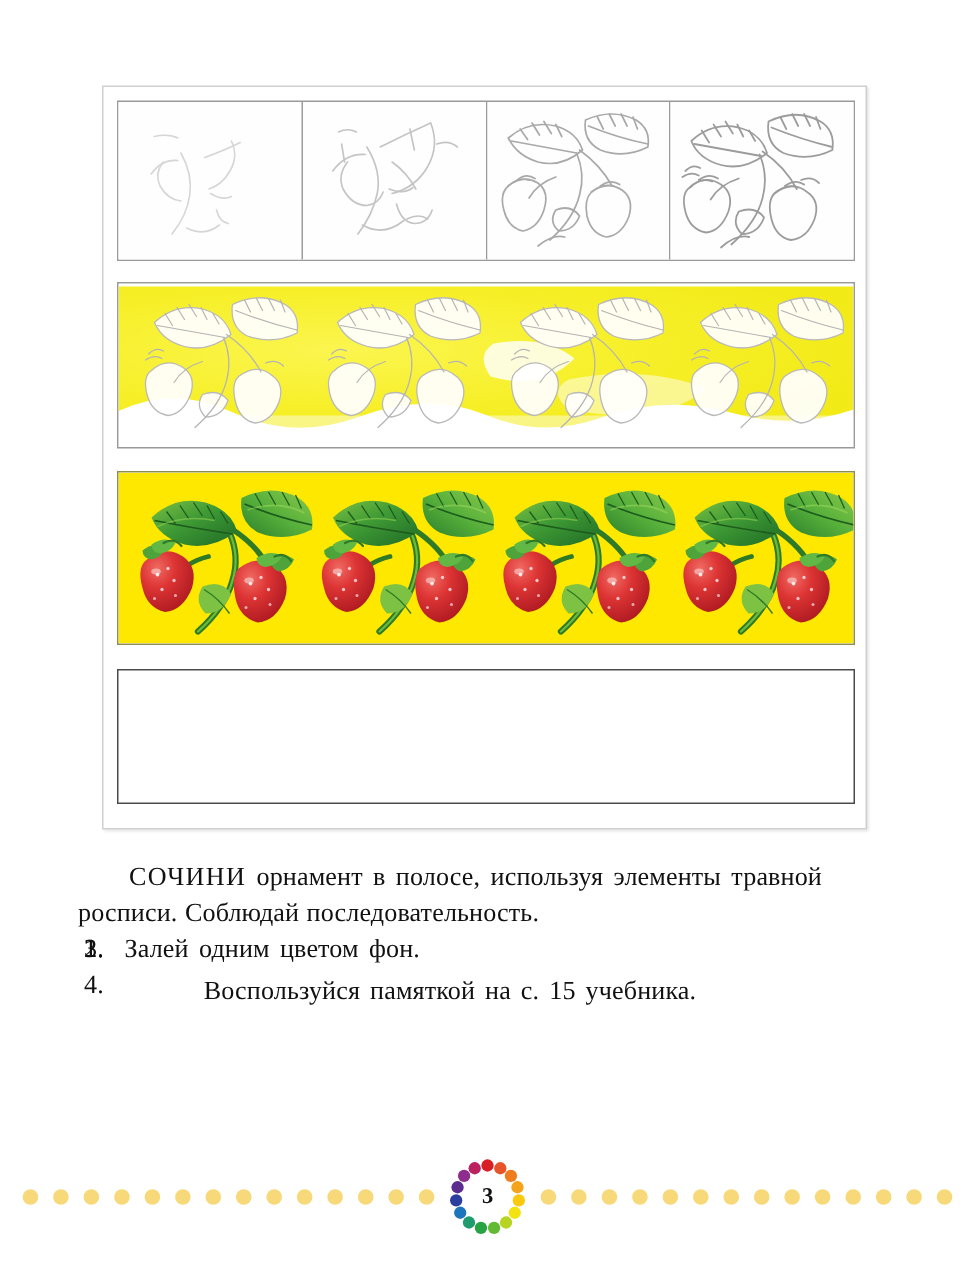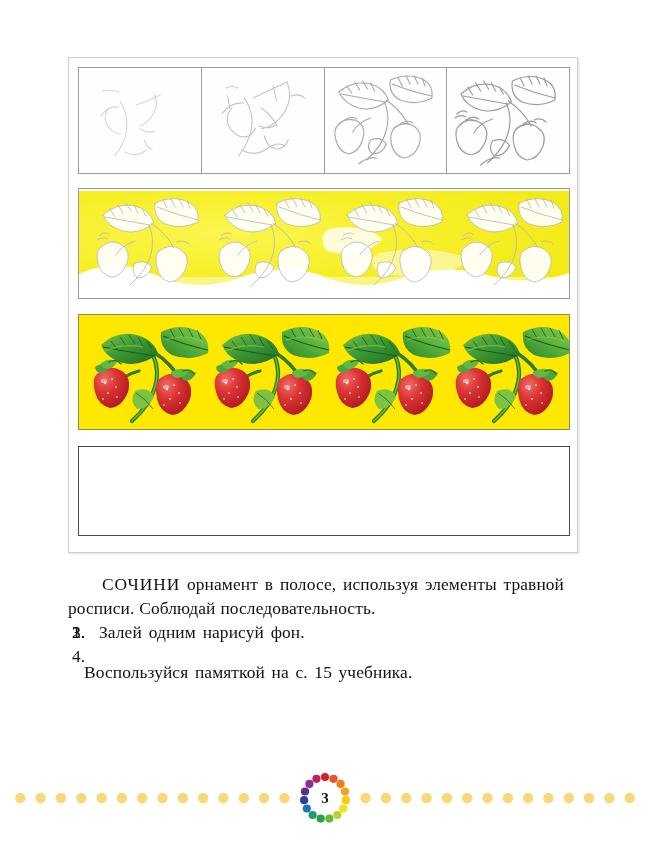--- a/index.html
+++ b/index.html
@@ -75,21 +75,21 @@
     left:9px; top:388px;
     width:492px; height:90px;
     border:1px solid #4a4a4a;
     box-sizing:border-box;
     background:#ffffff;
   }
 
   
   .copy{
     position:absolute;
-    left:68px; top:573px;
+    left:52px; top:573px;
     width:496px;
     font-size:17.4px;
     line-height:23.6px;
     color:#111;
     letter-spacing:.1px;
   }
   .para{
     text-align:justify;
     text-align-last:left;
     text-indent:34px;
@@ -106,23 +106,24 @@
     position:relative;
     white-space:nowrap;
     word-spacing:2.4px;
   }
   .tasks li .num{
     position:absolute;
     left:4px; top:0;
     word-spacing:normal;
   }
   .closing{
-    margin:16px;
+    margin:4px;
     white-space:nowrap;
     word-spacing:2.2px;
+    text-align:center;
   }
 
   
   .footer{
     position:absolute;
     left:0; top:780px;
     width:650px; height:36px;
   }
   .dots{position:absolute;left:0;top:0;width:650px;height:36px;}
   .pagewrap{
@@ -375,21 +376,21 @@
   <p class="para"><span class="caps">СОЧИНИ</span><span> орнамент в полосе, используя элементы травной росписи. Соблюдай последовательность.</span></p>
 
   <ol class="tasks">
     <li>
       <span class="num">1.</span>
     </li>
     <li>
       <span class="num">2.</span>
     </li>
     <li>
-      <span class="num">3.</span><span>Залей одним нарисуй фон.</span>
+      <span class="num">3.</span><span>Залей одним цветом фон.</span>
     </li>
     <li>
       <span class="num">4.</span>
     </li>
   </ol>
 
   <p class="closing">Воспользуйся памяткой на с. 15 учебника.</p>
 </div>
 
 <div class="footer">

